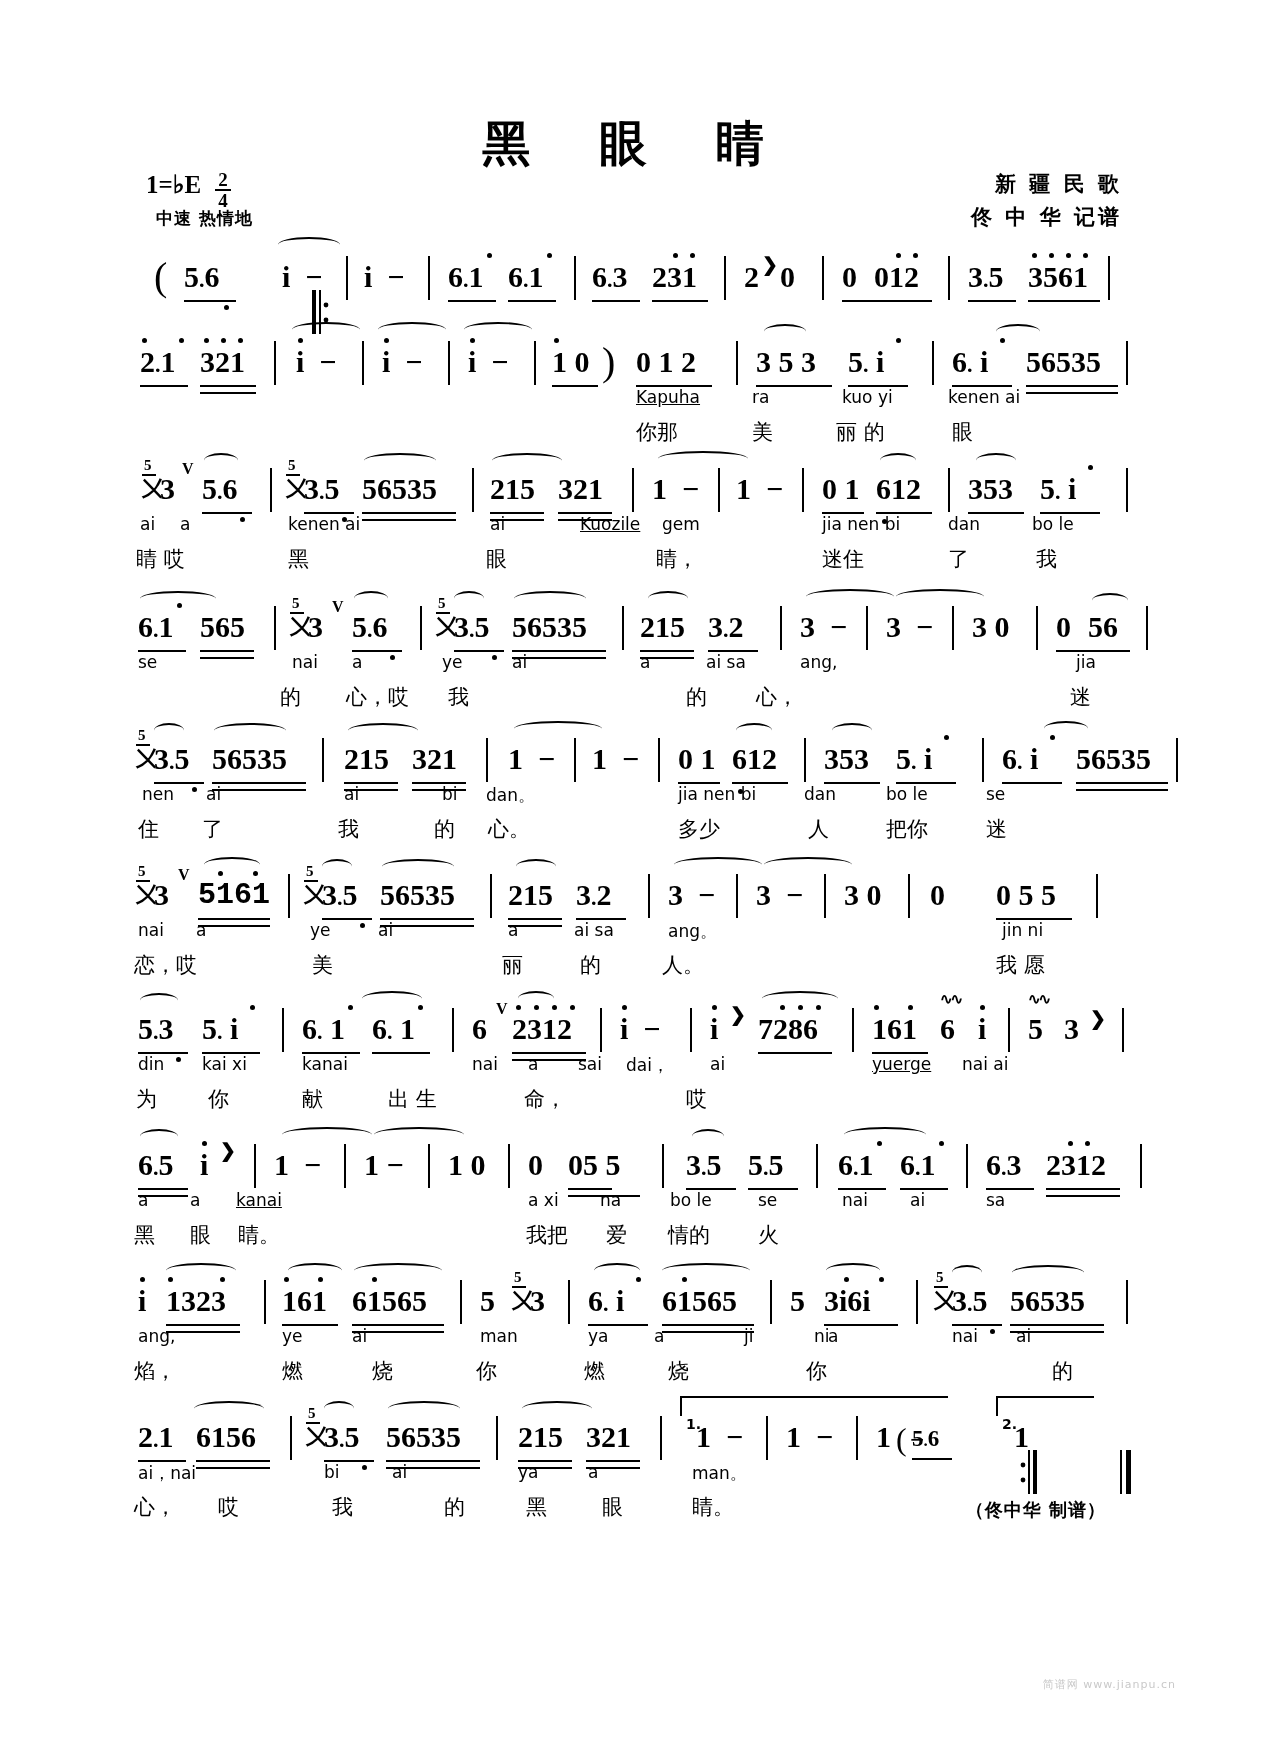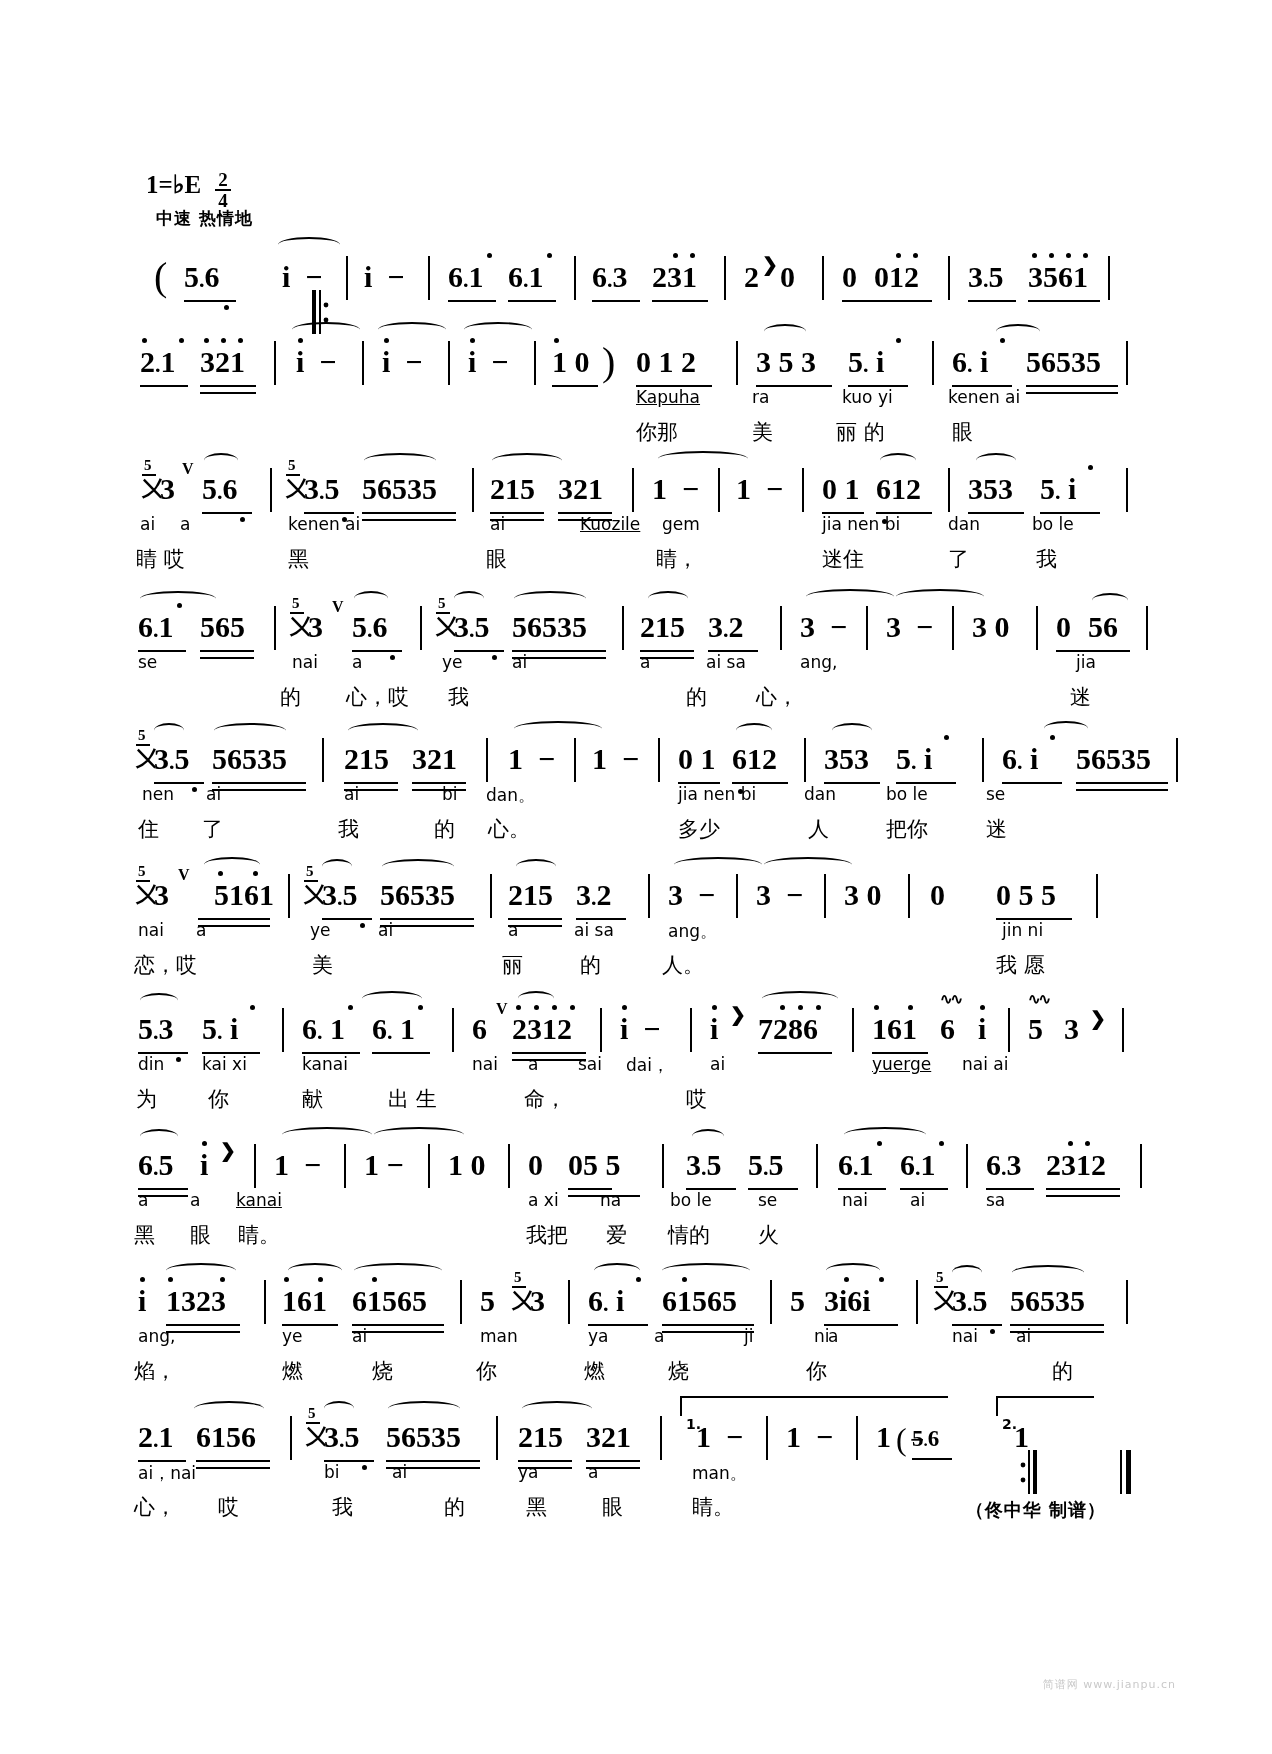--- a/index.html
+++ b/index.html
@@ -103,31 +103,36 @@
     font-family:"DejaVu Sans",sans-serif;
     font-size:11px;color:#c9c9c9;letter-spacing:1px;
   }
   .sys-wrap{position:absolute;left:196px;}
 </style>
 </head>
 <body>
 
 <div class="page">
 
+  <h1 class="title">黑 眼 睛</h1>
 
   <div class="keysig">
     <span>1=♭E</span>
     <span class="meter">
       <span class="num">2</span>
       <span class="den">4</span>
     </span>
   </div>
 
   <div class="tempo">中速 热情地</div>
 
+  <div class="credits">
+    <div>新 疆 民 歌</div>
+    <div>佟 中 华 记谱</div>
+  </div>
 
   <div class="sys-wrap" style="top:240px;">
     <div class="staff" style="width:880px;">
       <span class="paren" style="left:-42px;bottom:2px;">(</span>
       <span class="n" style="left:-12px;">5<span style="font-size:22px;">.</span>6</span>
       <span class="ubar" style="left:-12px;bottom:0px;width:52px;"></span>
       <span class="dotBelow" style="left:28px;bottom:-8px;"></span>
 
       <span class="repeatL" style="left:56px;">
         <svg width="18" height="44">
@@ -487,21 +492,21 @@
   </div>
 
   <div class="sys-wrap" style="top:858px;">
     <div class="staff" style="width:880px;">
       <span class="grace" style="left:-58px;bottom:40px;">5</span>
       <span class="graceline" style="left:-60px;bottom:38px;width:14px;"></span>
       <span class="n" style="left:-60px;font-size:20px;bottom:12px;">〤</span>
       <span class="n" style="left:-42px;">3</span>
       <span class="vmark" style="left:-18px;bottom:36px;">V</span>
       <span class="slur" style="left:8px;bottom:48px;width:56px;"></span>
-      <span class="n" style="left:18px;">5161</span>
+      <span class="n" style="left:2px;font-family:Liberation Mono, monospace;">5161</span>
       <span class="dotAbove" style="left:22px;bottom:44px;"></span>
       <span class="dotAbove" style="left:57px;bottom:44px;"></span>
       <span class="ubar" style="left:2px;bottom:0px;width:72px;"></span>
       <span class="ubar" style="left:2px;bottom:-7px;width:72px;"></span>
       <span class="bar" style="left:92px;"></span>
 
       <span class="grace" style="left:110px;bottom:40px;">5</span>
       <span class="graceline" style="left:108px;bottom:38px;width:14px;"></span>
       <span class="n" style="left:108px;font-size:20px;bottom:12px;">〤</span>
       <span class="slur" style="left:126px;bottom:46px;width:30px;"></span>

